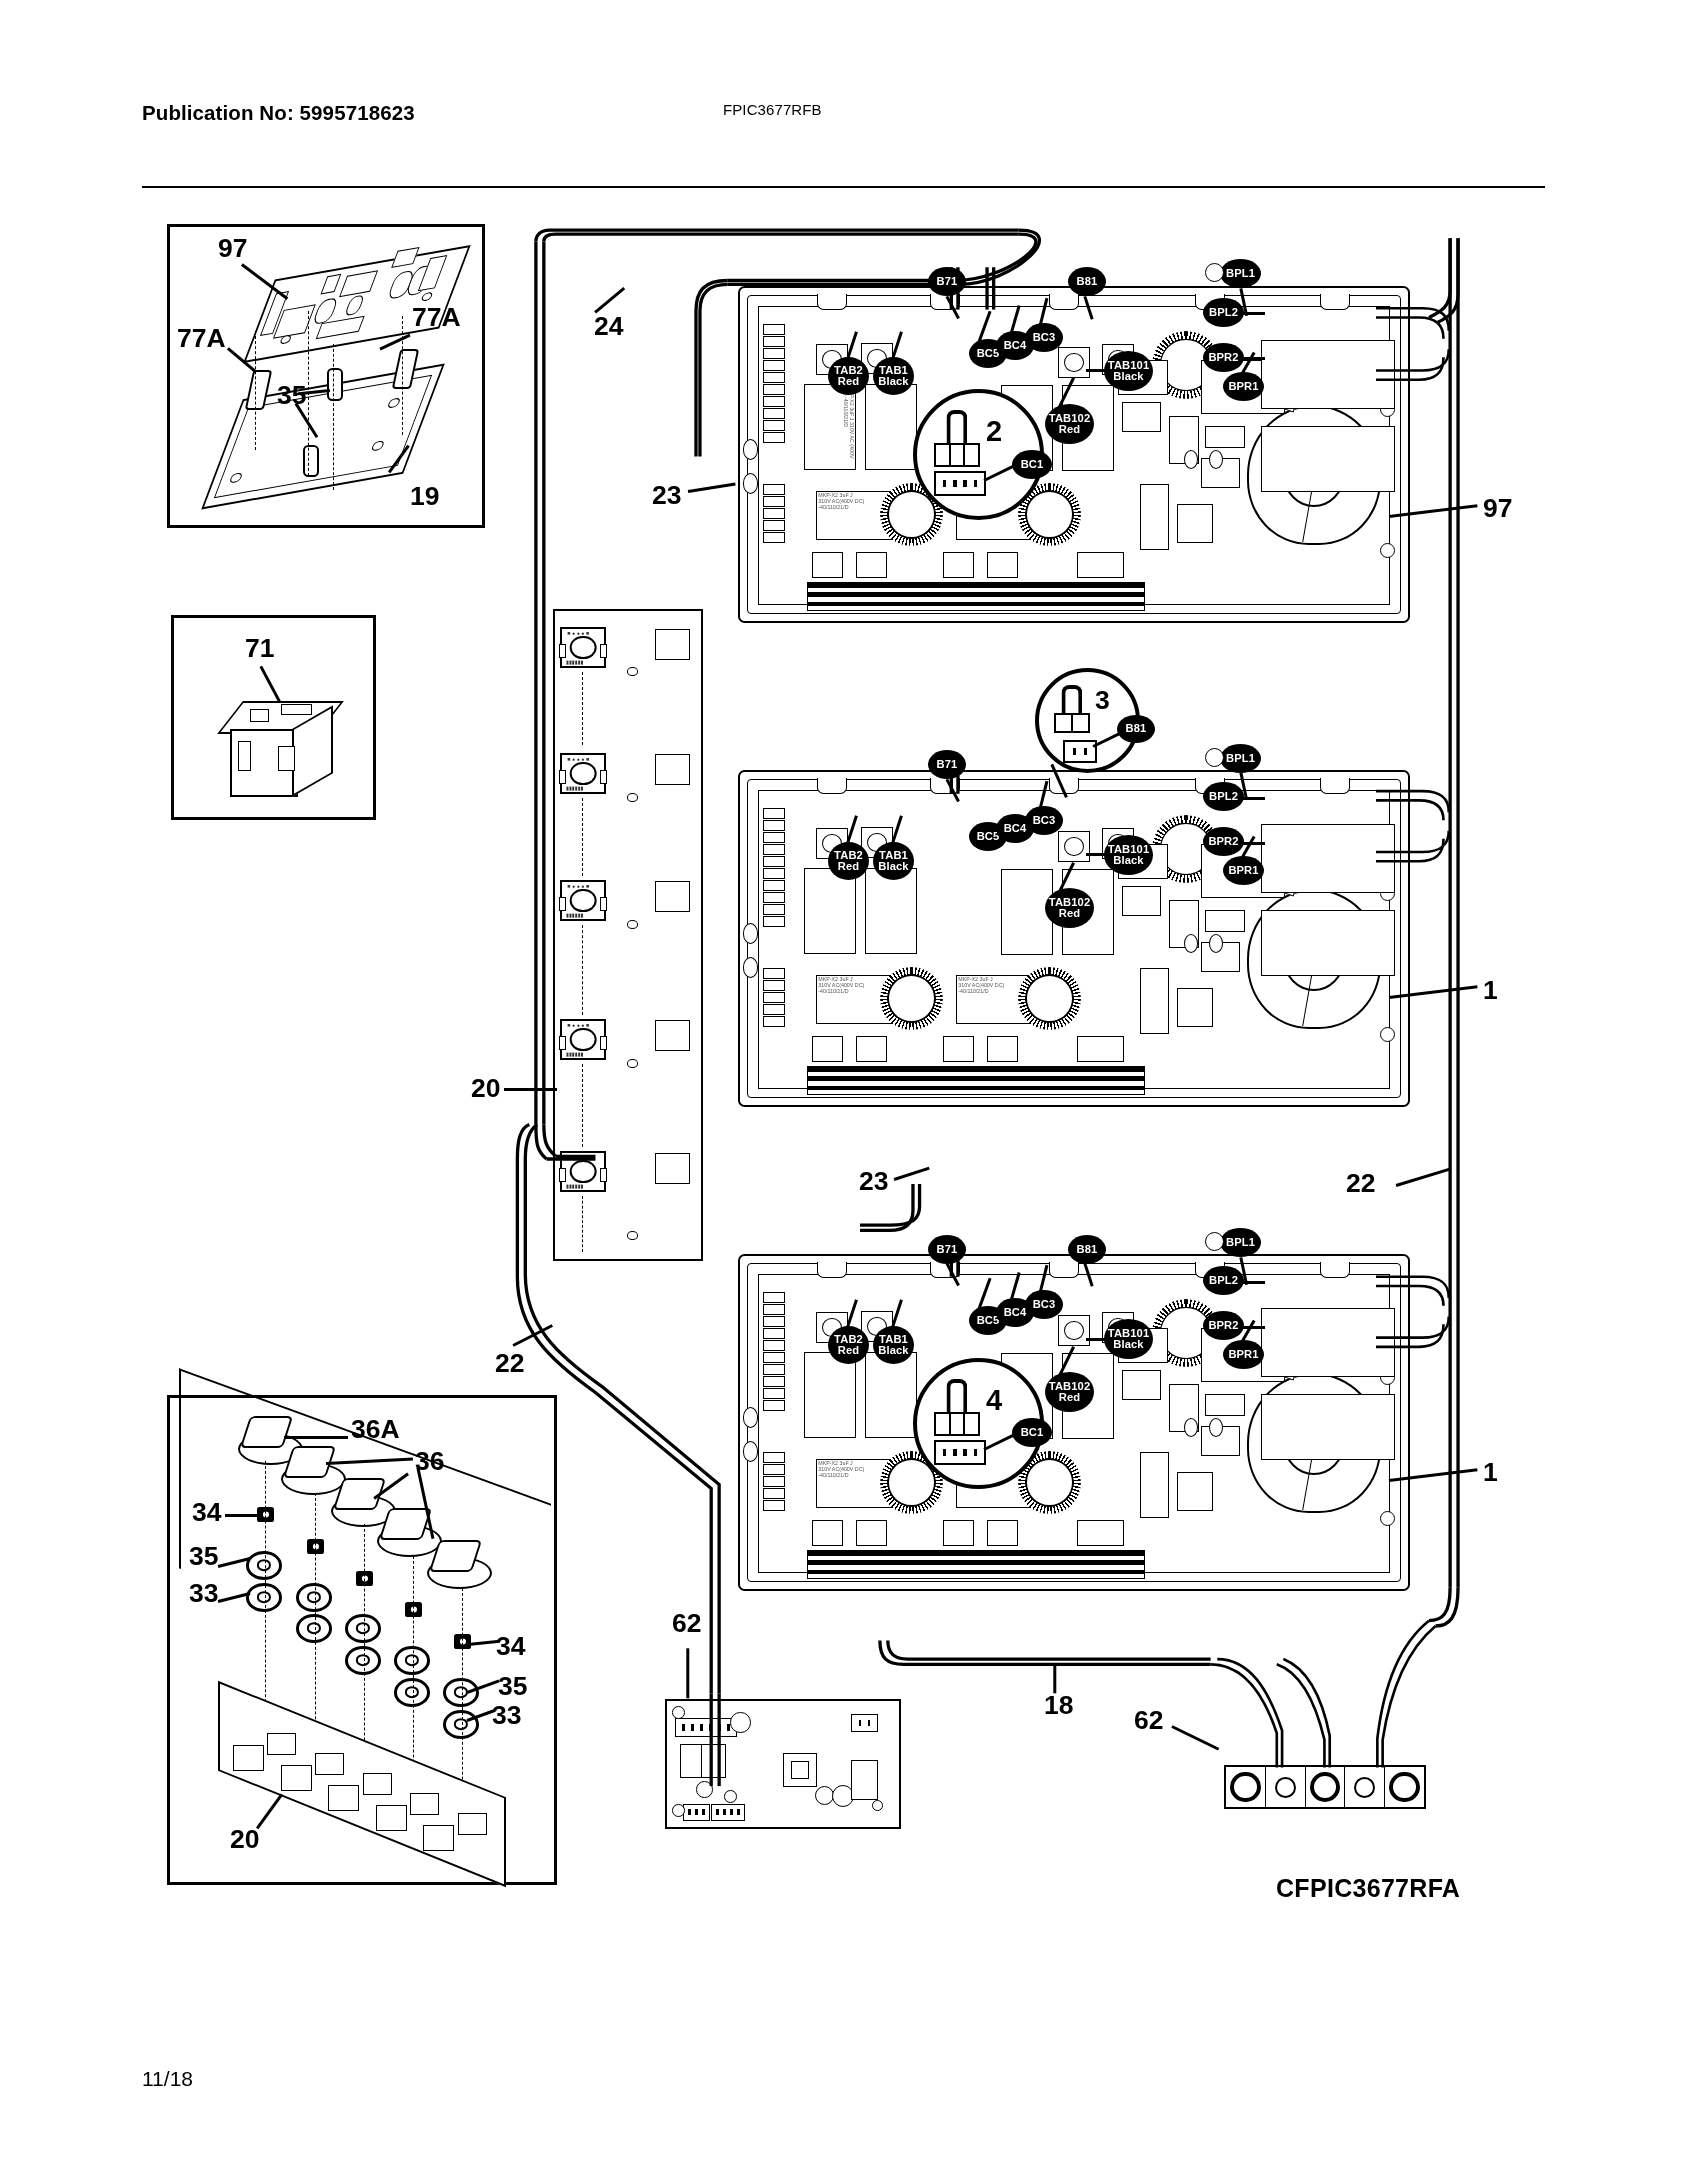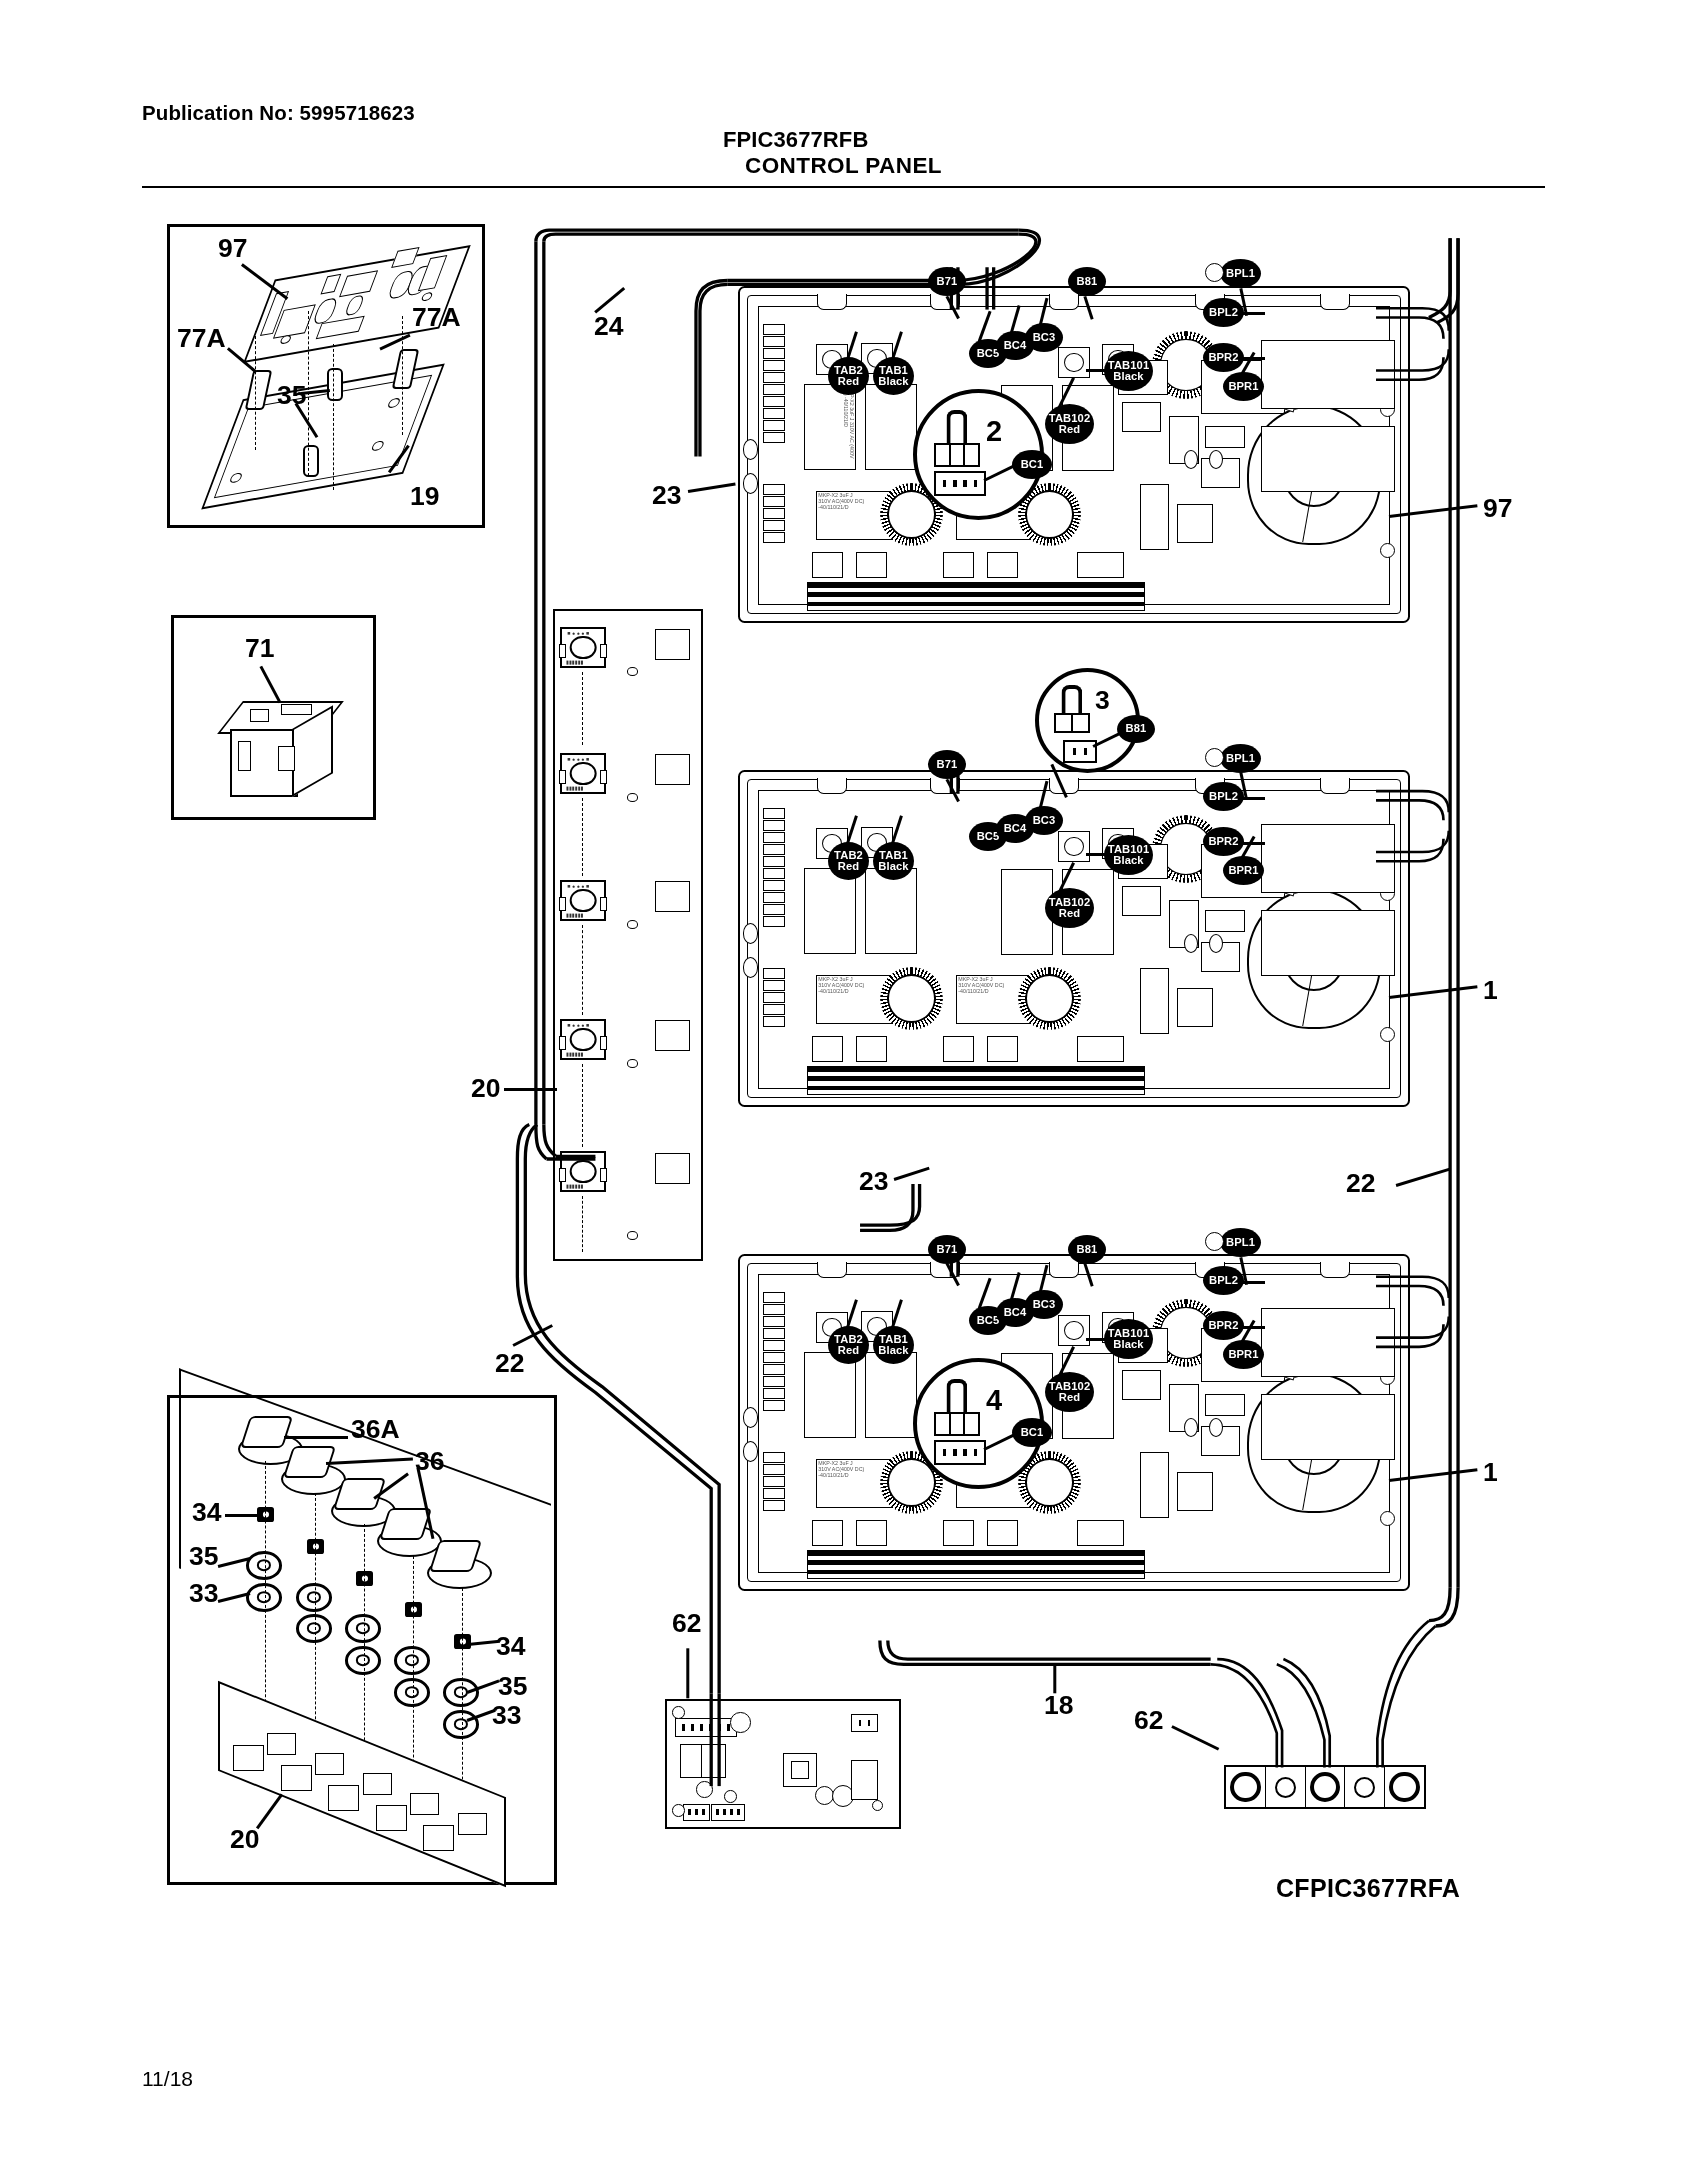--- a/index.html
+++ b/index.html
@@ -18,23 +18,22 @@
   .page { position: absolute; inset: 0; }
 
   
   .hdr-pub {
     position: absolute; left: 142px; top: 101px;
     font-size: 20.5px; font-weight: 700; letter-spacing: 0.1px;
     white-space: nowrap;
   }
   .hdr-model {
     position: absolute; left: 723px; top: 101px;
-    font-size: 22px; font-weight: 700; letter-spacing: 0.1px;
+    font-size: 15px; font-weight: 400; letter-spacing: 0.1px;
     white-space: nowrap;
-    margin-top: 26px;
   }
   .hdr-title {
     position: absolute; left: 0; right: 0; top: 153px;
     text-align: center;
     font-size: 22.5px; font-weight: 700; letter-spacing: 0.4px;
   }
   .hdr-rule {
     position: absolute; left: 142px; right: 142px; top: 186px;
     height: 2px; background: #000;
   }
@@ -391,21 +390,20 @@
     position:absolute; border: 2.6px solid #000; background:#fff;
   }
 </style>
 </head>
 <body>
 
 <div class="page">
 
   <div class="hdr-pub">Publication No: 5995718623</div>
   <div class="hdr-model">FPIC3677RFB</div>
-  <div class="hdr-title">CONTROL PANEL</div>
   <div class="hdr-rule"></div>
 
   <svg class="wires" viewBox="0 0 2550 3300">
 
     <path d="M810,365 C810,355 818,348 830,348 L1540,348" stroke-width="5"></path>
     <path d="M822,365 C822,358 828,354 840,354 L1540,354" stroke-width="5"></path>
     <path d="M810,365 L810,1700" stroke-width="5"></path>
     <path d="M822,365 L822,1700" stroke-width="5"></path>
     <path d="M810,1700 C810,1730 812,1740 826,1752" stroke-width="5"></path>
     <path d="M822,1700 C822,1726 826,1736 840,1748" stroke-width="5"></path>

